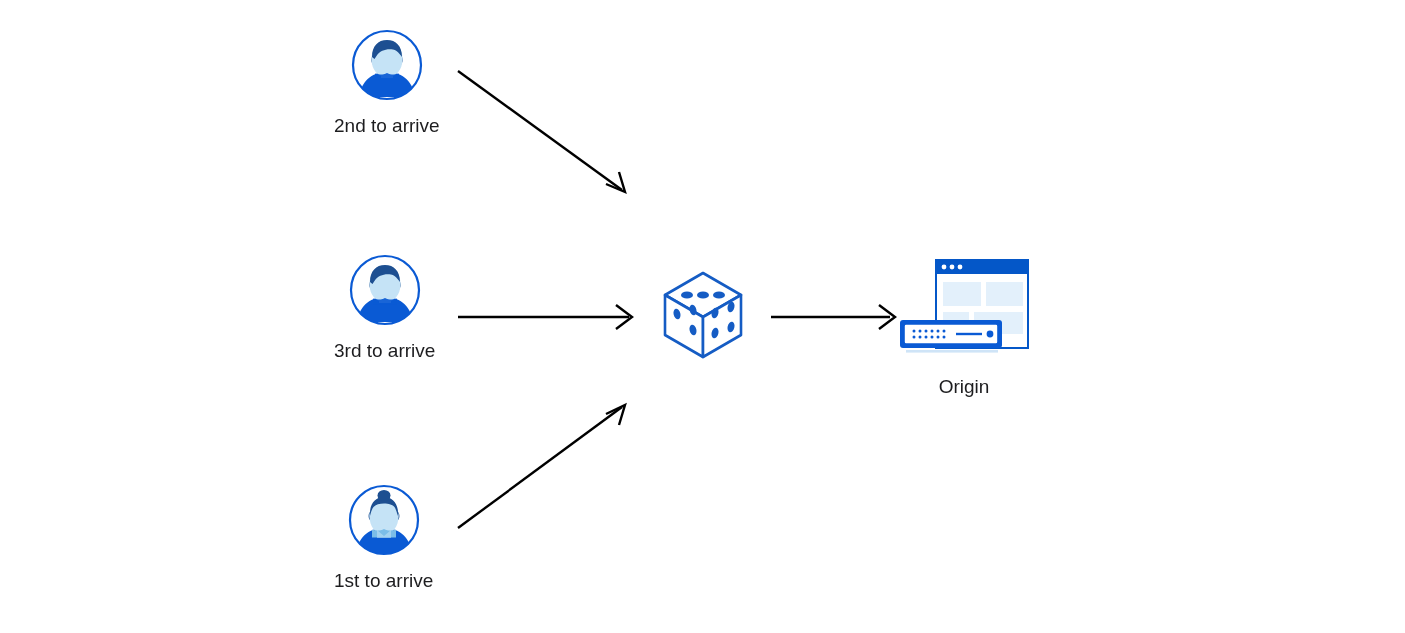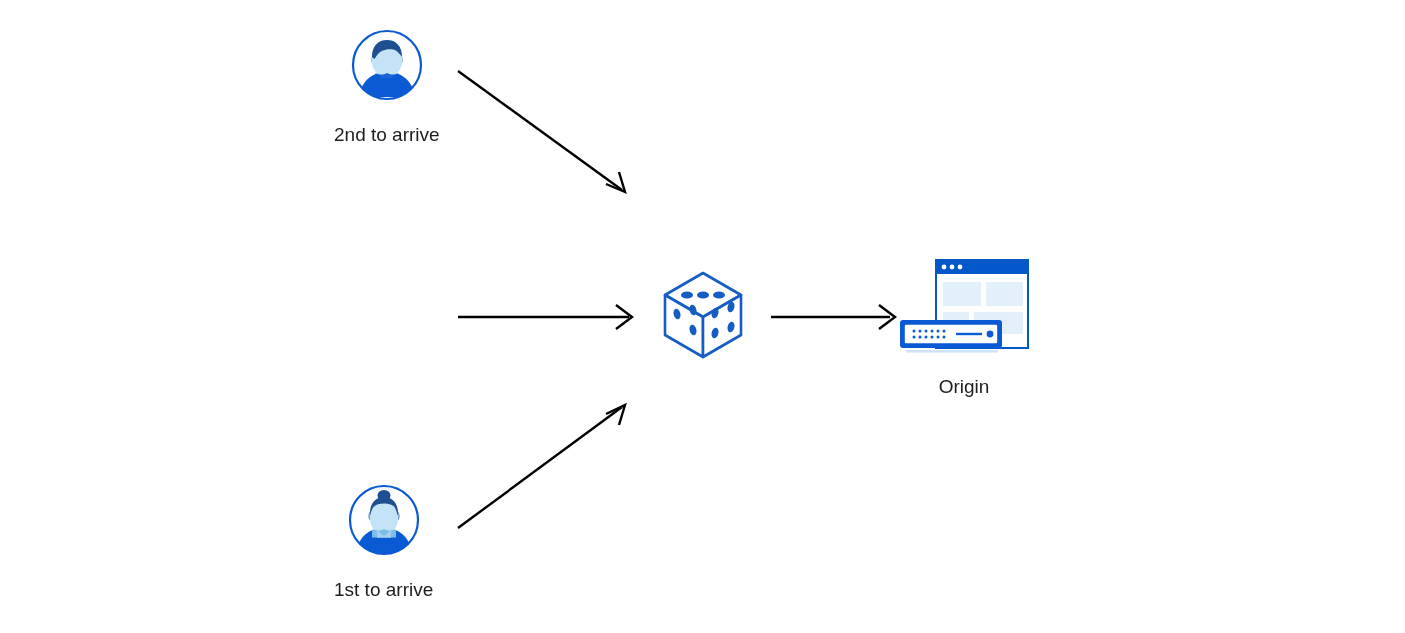--- a/index.html
+++ b/index.html
@@ -28,21 +28,21 @@
     color: #1d1d1f;
     line-height: 1.2;
     white-space: nowrap;
     font-family: "Liberation Sans", sans-serif;
   }
   .avatar-wrap {
     width: 74px;
     height: 74px;
   }
   .avatar-label {
-    margin-top: 22px;
+    margin-top: 13px;
   }
   .dice-wrap {
     width: 96px;
     height: 100px;
   }
   .origin-wrap {
     width: 132px;
     height: 100px;
   }
   .origin-label {
@@ -94,20 +94,42 @@
           <ellipse cx="48.5" cy="32" rx="3.6" ry="5.2" fill="#c5e3f6" stroke="#1d4f91" stroke-width="1.1"></ellipse>
           <path d="M37 14 c-10 0 -15.5 7 -15.5 17 c0 11 6.5 18 15.5 18 c9 0 15.5 -7 15.5 -18 c0 -10 -5.5 -17 -15.5 -17 z" fill="#c5e3f6"></path>
           <path d="M22 29 c0 -11 6 -17 15 -17 c9 0 15 6 15 17 c0 0 -4 -6.5 -9 -7.5 c-6.5 -1.3 -13 1.5 -15.5 5 c-1.8 2.5 -3 4.5 -3 4.5 l-2.5 -2 z" fill="#1d4f91"></path>
           <path d="M37 45 c-4 2 -8 2 -12 0.5 l0 6 l24 0 l0 -6 c-4 1.5 -8 1.5 -12 -0.5 z" fill="#0a5ad4" opacity="0.92"></path>
         </g>
       </svg>
     </div>
     <div class="node-label avatar-label">2nd to arrive</div>
   </div>
 
+  <div class="node" style="left:334px; top:253px;">
+    <div class="avatar-wrap">
+      <svg viewBox="0 0 74 74" width="74" height="74">
+        <defs>
+          <clipPath id="clipMid">
+              <circle cx="37" cy="37" r="34"></circle>
+            </clipPath>
+        </defs>
+        <circle cx="37" cy="37" r="34" fill="#ffffff" stroke="#0a5ad4" stroke-width="2.2"></circle>
+        <g clip-path="url(#clipMid)">
+          <path d="M37 44 c-17 0 -26 11 -28 25 h56 c-2 -14 -11 -25 -28 -25 z" fill="#0a5ad4"></path>
+          <path d="M31 40 h12 v10 h-12 z" fill="#c5e3f6"></path>
+          <ellipse cx="25.5" cy="32" rx="3.6" ry="5.2" fill="#c5e3f6" stroke="#1d4f91" stroke-width="1.1"></ellipse>
+          <ellipse cx="48.5" cy="32" rx="3.6" ry="5.2" fill="#c5e3f6" stroke="#1d4f91" stroke-width="1.1"></ellipse>
+          <path d="M37 14 c-10 0 -15.5 7 -15.5 17 c0 11 6.5 18 15.5 18 c9 0 15.5 -7 15.5 -18 c0 -10 -5.5 -17 -15.5 -17 z" fill="#c5e3f6"></path>
+          <path d="M22 29 c0 -11 6 -17 15 -17 c9 0 15 6 15 17 c0 0 -4 -6.5 -9 -7.5 c-6.5 -1.3 -13 1.5 -15.5 5 c-1.8 2.5 -3 4.5 -3 4.5 l-2.5 -2 z" fill="#1d4f91"></path>
+          <path d="M37 45 c-4 2 -8 2 -12 0.5 l0 6 l24 0 l0 -6 c-4 1.5 -8 1.5 -12 -0.5 z" fill="#0a5ad4" opacity="0.92"></path>
+        </g>
+      </svg>
+    </div>
+    <div class="node-label avatar-label">3rd to arrive</div>
+  </div>
 
   <div class="node" style="left:334px; top:483px;align-items:center;">
     <div class="avatar-wrap">
       <svg viewBox="0 0 74 74" width="74" height="74">
         <defs>
           <clipPath id="clipBot">
               <circle cx="37" cy="37" r="34"></circle>
             </clipPath>
         </defs>
         <circle cx="37" cy="37" r="34" fill="#ffffff" stroke="#0a5ad4" stroke-width="2.2"></circle>

